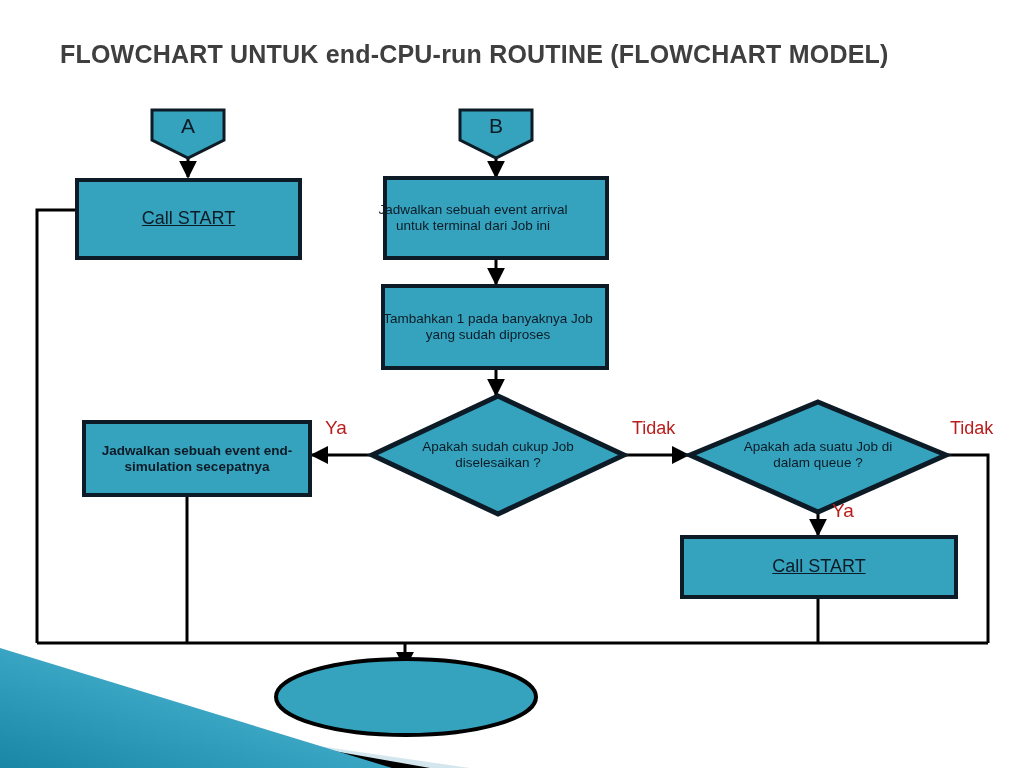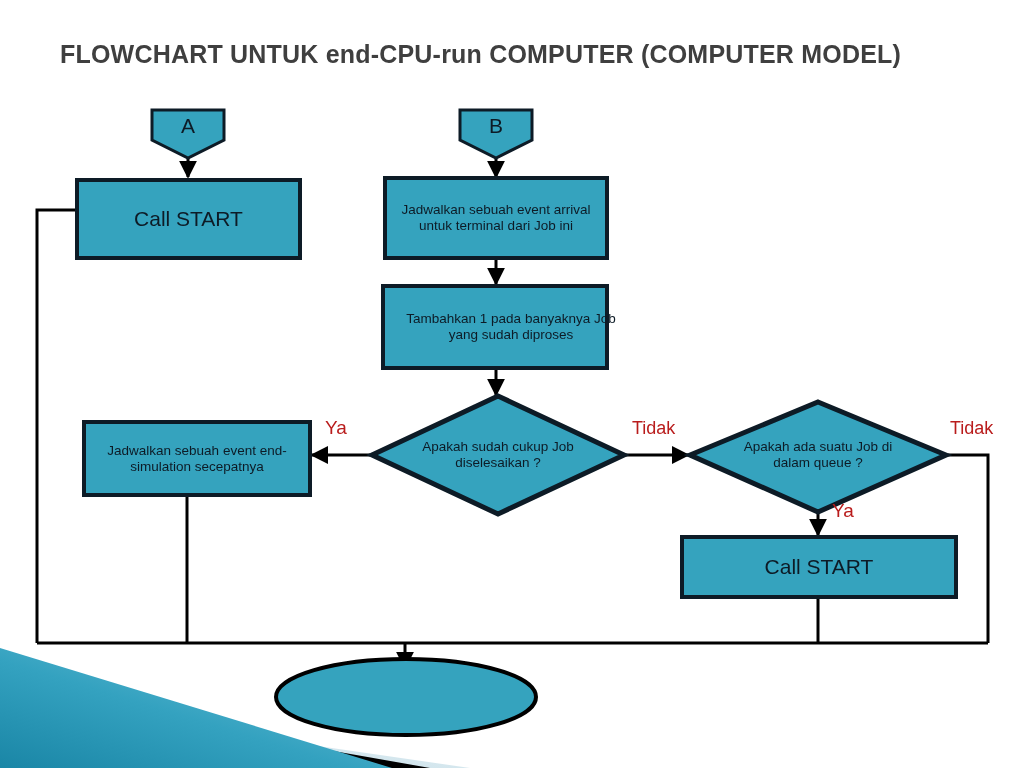--- a/index.html
+++ b/index.html
@@ -40,38 +40,38 @@
     display: flex;
     align-items: center;
     justify-content: center;
     text-align: center;
     color: #0d1b26;
     font-family: "Liberation Sans", sans-serif;
     pointer-events: none;
     line-height: 1.18;
   }
   .lbl-small { font-size: 13.5px; }
-  .lbl-big   { font-size: 21px; }
+  .lbl-big   { font-size: 18px; text-decoration: underline; }
   .lbl-conn  { font-size: 21px; }
   .edge-label {
     position: absolute;
     color: #b91c1c;
     font-family: "Liberation Sans", sans-serif;
     white-space: nowrap;
   }
   .el-ya    { font-size: 19px; }
   .el-tidak { font-size: 18px; }
   .el-ya2   { font-size: 19px; }
 </style>
 </head>
 <body>
 
 <div id="page">
 
-  <div id="title">FLOWCHART UNTUK end-CPU-run COMPUTER (COMPUTER MODEL)</div>
+  <div id="title">FLOWCHART UNTUK end-CPU-run ROUTINE (FLOWCHART MODEL)</div>
 
   <svg id="canvas" width="1024" height="768" viewBox="0 0 1024 768">
 
     <defs>
       <marker id="arrow" viewBox="0 0 10 10" refX="9" refY="5" markerWidth="6" markerHeight="6" orient="auto-start-reverse">
         <path d="M 0 0 L 10 5 L 0 10 z" fill="#000000"></path>
       </marker>
       <linearGradient id="decorGrad" x1="0" y1="1" x2="1" y2="0">
         <stop offset="0%" stop-color="#1a86a6"></stop>
         <stop offset="45%" stop-color="#34a2c0"></stop>
@@ -138,29 +138,29 @@
 
     <ellipse cx="406" cy="697" rx="130" ry="38" fill="#35a3be" stroke="#000000" stroke-width="4"></ellipse>
   </svg>
 
   <div class="node-label lbl-conn" style="left:152px; top:110px; width:72px; height:32px;">A</div>
 
   <div class="node-label lbl-conn" style="left:460px; top:110px; width:72px; height:32px;">B</div>
 
   <div class="node-label lbl-big" style="left:77px; top:180px; width:223px; height:78px;">Call START</div>
 
-  <div class="node-label lbl-small" style="left:389px; top:182px; width:214px; height:72px;">Jadwalkan sebuah event arrival untuk terminal dari Job ini</div>
+  <div class="node-label lbl-small" style="left:366px; top:182px; width:214px; height:72px;">Jadwalkan sebuah event arrival untuk terminal dari Job ini</div>
 
-  <div class="node-label lbl-small" style="left:403px; top:290px; width:216px; height:74px;">Tambahkan 1 pada banyaknya Job yang sudah diproses</div>
+  <div class="node-label lbl-small" style="left:380px; top:290px; width:216px; height:74px;">Tambahkan 1 pada banyaknya Job yang sudah diproses</div>
 
   <div class="node-label lbl-small" style="left:726px; top:430px; width:184px; height:50px;">Apakah ada suatu Job di dalam queue ?</div>
 
   <div class="node-label lbl-small" style="left:406px; top:430px; width:184px; height:50px;">Apakah sudah cukup Job diselesaikan ?</div>
 
-  <div class="node-label lbl-small" style="left:88px; top:426px; width:218px; height:65px;">Jadwalkan sebuah event end-simulation secepatnya</div>
+  <div class="node-label lbl-small" style="left:88px; top:426px; width:218px; height:65px;font-weight:bold;">Jadwalkan sebuah event end-simulation secepatnya</div>
 
   <div class="node-label lbl-big" style="left:682px; top:537px; width:274px; height:60px;">Call START</div>
 
 
   <div class="edge-label el-ya" style="left:325px; top:417px;">Ya</div>
 
   <div class="edge-label el-tidak" style="left:632px; top:418px;">Tidak</div>
 
   <div class="edge-label el-tidak" style="left:950px; top:418px;">Tidak</div>
 

